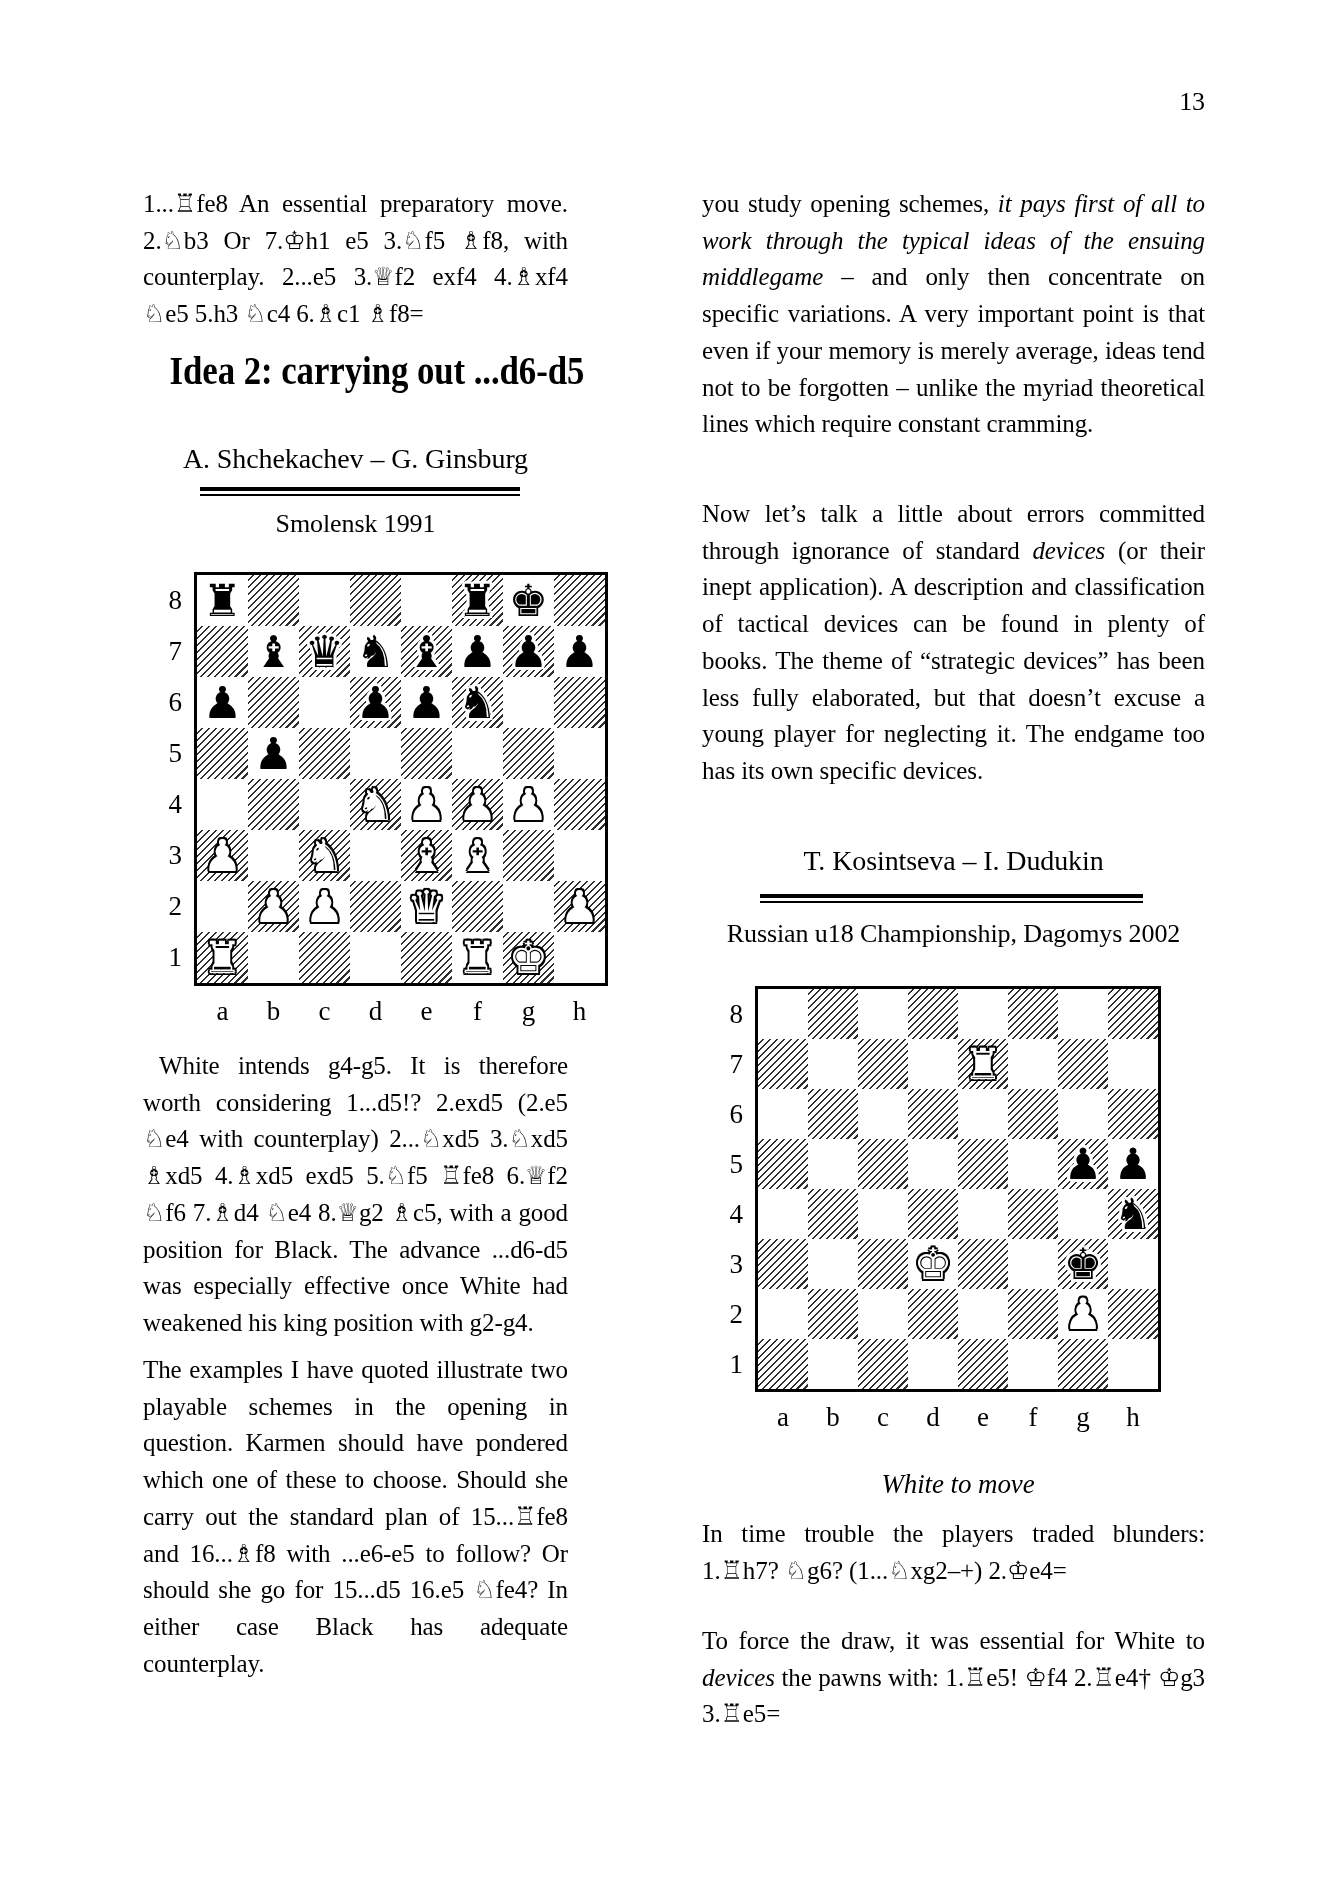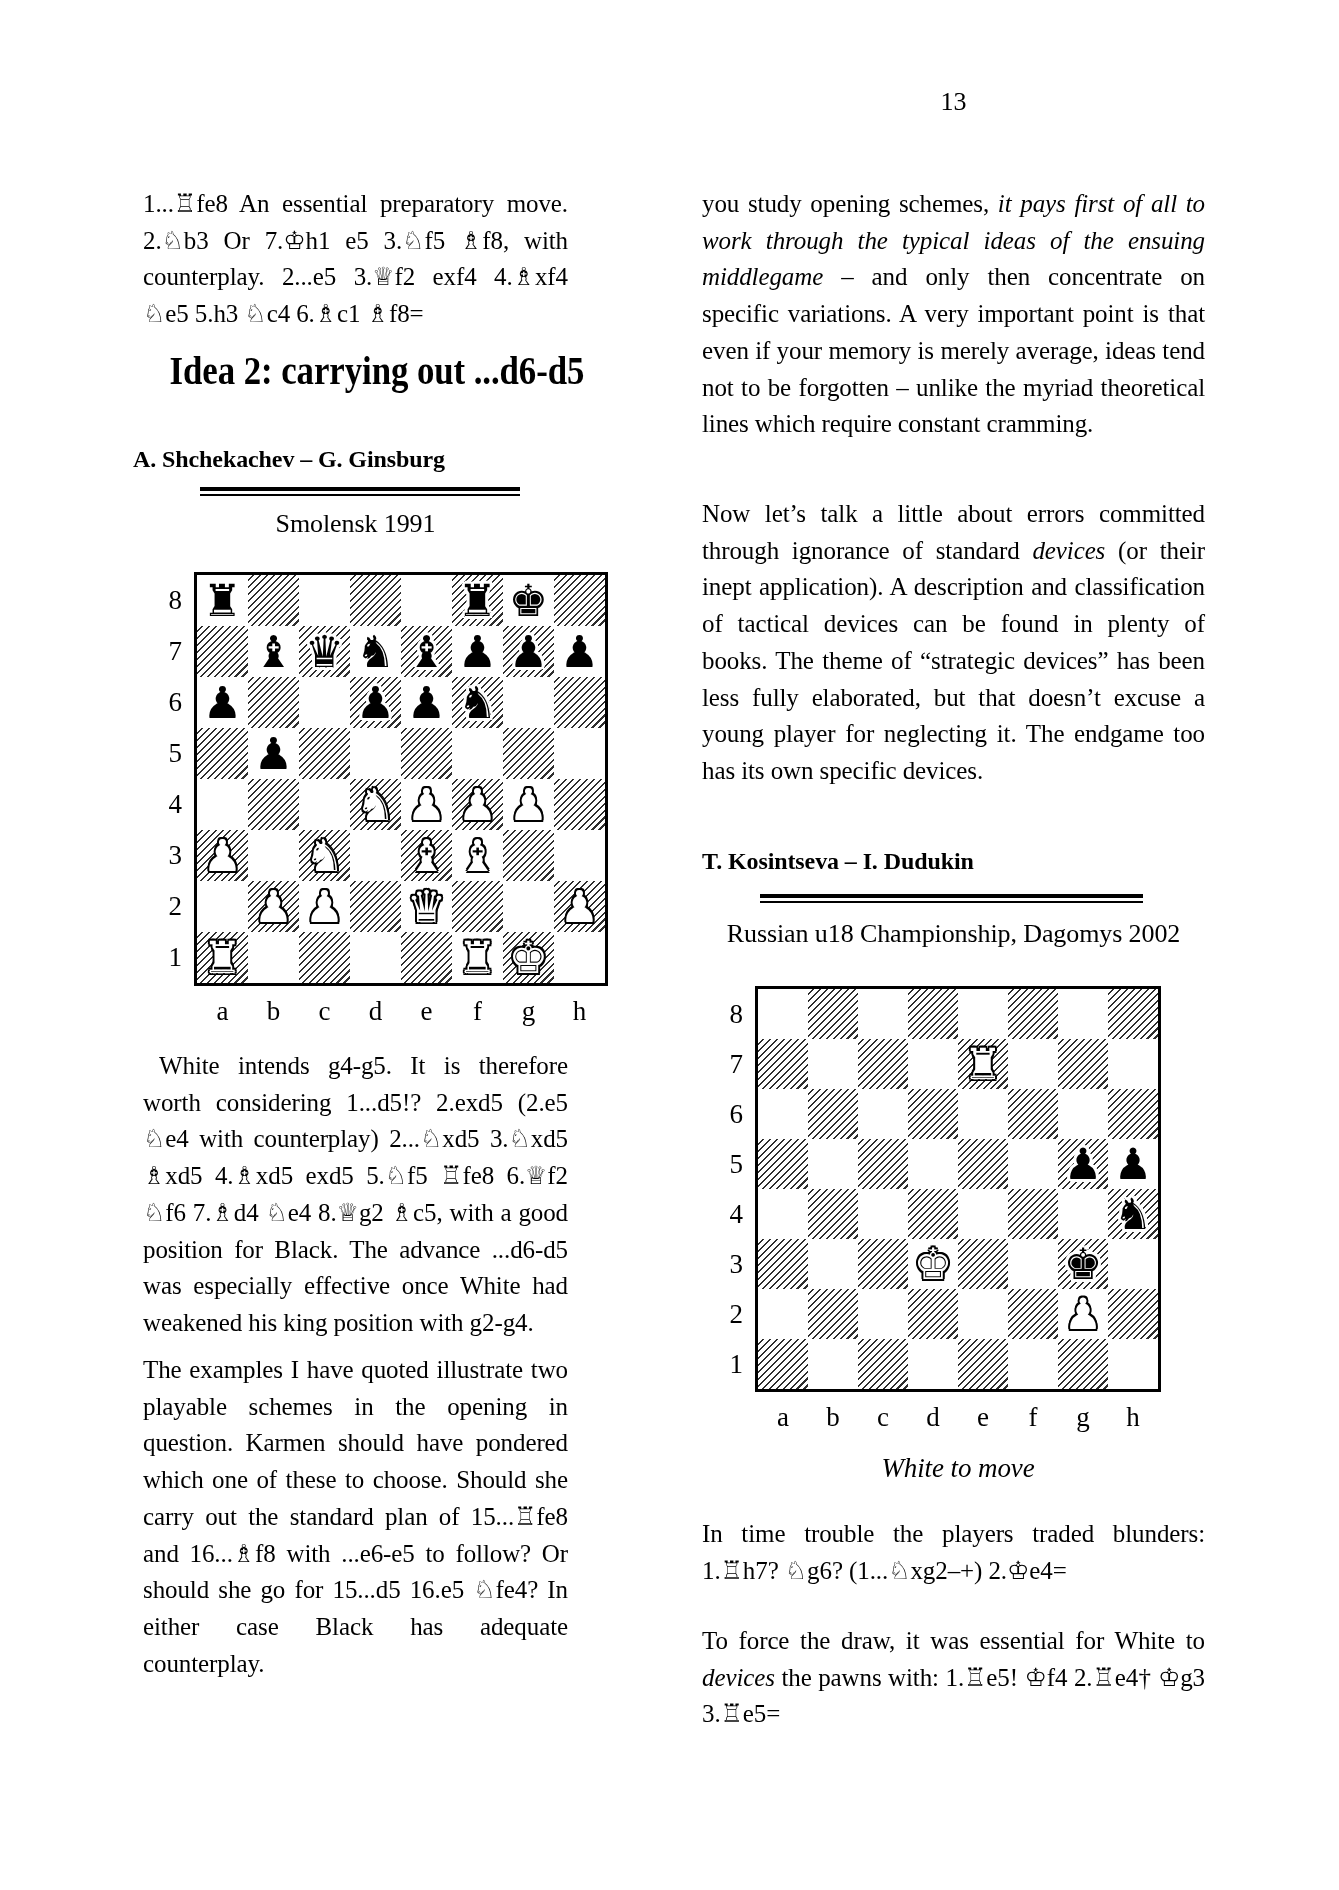--- a/index.html
+++ b/index.html
@@ -4,31 +4,31 @@
 <style>
   html,body{margin:0;padding:0;background:#888;}
   .page{
     position:relative;width:1339px;height:1890px;background:#ffffff;color:#000;
     font-family:"Liberation Serif","DejaVu Sans",serif;
     font-size:25px;line-height:36.7px;letter-spacing:-0.1px;
     margin:0 auto;overflow:hidden;
   }
   .abs{position:absolute;}
   .just{text-align:justify;}
-  .center{text-align:center;}
+  .center{text-align:center;margin-top:16px;}
   .italic{font-style:italic;}
   b{font-weight:normal;}
   i{font-style:italic;}
 
   .big-heading-wrap{text-align:center;}
   .big-heading{
     display:inline-block;font-weight:bold;font-size:41px;line-height:48px;
     transform:scaleX(0.85);transform-origin:center;white-space:nowrap;
   }
-  .players{font-weight:bold;font-size:24px;line-height:34px;text-align:left;}
+  .players{font-weight:normal;font-size:28px;line-height:34px;text-align:center;}
   .event-line{font-size:26px;line-height:32px;text-align:center;}
   .rule{border-top:4px solid #000;border-bottom:2px solid #000;height:3px;}
 
   .board{position:absolute;display:grid;outline:3px solid #000;background:#fff;}
   .sq{position:relative;display:flex;align-items:center;justify-content:center;}
   .sq.light{background:#fff;}
   .sq.dark{background:repeating-linear-gradient(135deg,#ffffff 0 3.4px,#2e2e2e 3.4px 4.9px);}
   .piece{font-family:"DejaVu Sans",sans-serif;position:relative;z-index:2;}
   .piece.w{
     color:#fff;
@@ -43,21 +43,21 @@
   .ranks{position:absolute;right:calc(100% + 15px);top:0;}
   .ranks div{width:26px;text-align:right;font-size:27px;}
   .files{position:absolute;top:calc(100% + 13px);left:0;width:100%;display:flex;}
   .files span{flex:1 1 0;text-align:center;font-size:27px;line-height:30px;}
 </style>
 </head>
 <body>
 
 <div class="page">
 
-  <div class="abs" style="left:702px;top:84px;width:503px;text-align:center;font-size:26px;">13</div>
+  <div class="abs" style="left:702px;top:84px;width:503px;text-align:right;font-size:26px;">13</div>
 
   <div class="abs just" style="left:143px;top:186px;width:425px;"><b>1...♖fe8</b><span> An essential preparatory move. </span><b>2.♘b3</b><span> Or 7.♔h1 e5 3.♘f5 ♗f8, with counterplay. </span><b>2...e5 3.♕f2 exf4 4.♗xf4 ♘e5 5.h3 ♘c4 6.♗c1 ♗f8=</b></div>
 
   <div class="abs big-heading-wrap" style="left:133px;top:346px;width:445px;">
     <span class="big-heading">Idea 2: carrying out ...d6-d5</span>
   </div>
 
   <div class="abs players" style="left:133px;top:442px;width:445px;">A. Shchekachev – G. Ginsburg</div>
 
   <div class="abs rule" style="left:200px;top:487px;width:320px;"></div>

